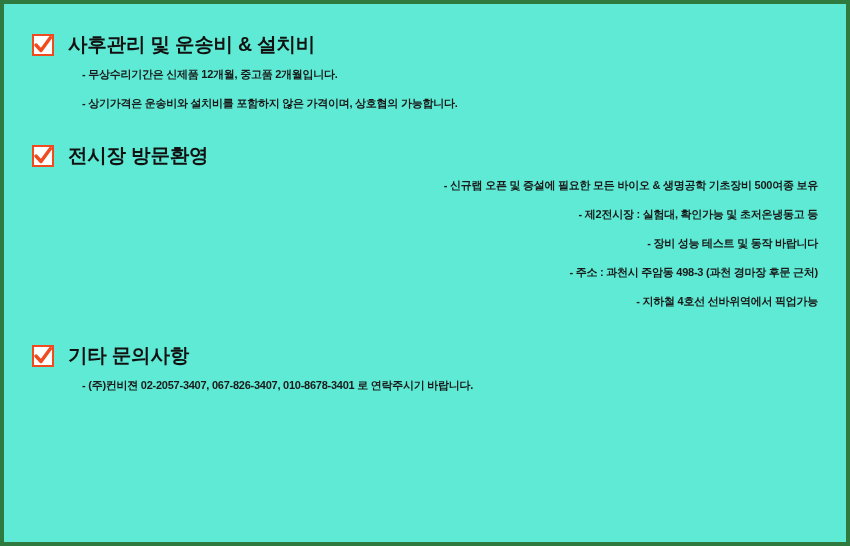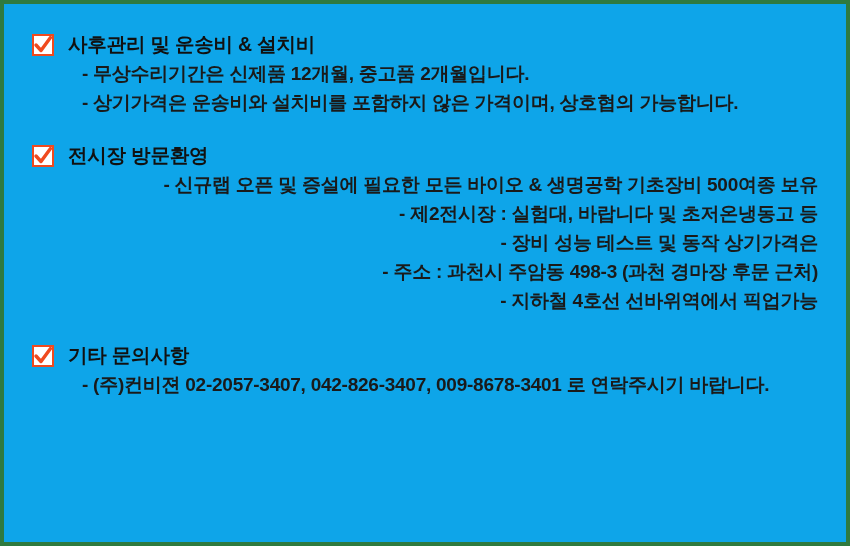--- a/index.html
+++ b/index.html
@@ -12,21 +12,21 @@
     background: #ffffff;
     font-family: "Liberation Sans", sans-serif;
     overflow: hidden;
   }
   .page {
     position: relative;
     width: 850px;
     height: 546px;
     box-sizing: border-box;
     border: 4px solid #2f7a3f;
-    background: #0ea5e9;
+    background: #5eead4;
   }
   .inner {
     position: absolute;
     left: 0;
     top: 0;
     right: 0;
     bottom: 0;
     padding: 26px 28px 10px 28px;
     box-sizing: border-box;
   }
@@ -59,21 +59,21 @@
     line-height: 24px;
     letter-spacing: -0.2px;
   }
   .bullets {
     margin: 0;
     padding: 0;
     list-style: none;
     padding-left: 50px;
   }
   .bullets li {
-    font-size: 19px;
+    font-size: 11px;
     font-weight: bold;
     color: #1a1a1a;
     line-height: 20px;
     margin-bottom: 9px;
     letter-spacing: -0.25px;
     white-space: nowrap;
   }
   .bullets li:last-child {
     margin-bottom: 0;
   }
@@ -108,36 +108,36 @@
         <span class="check-icon">
           <svg width="22" height="22" viewBox="0 0 22 22">
             <rect x="1" y="1" width="20" height="20" fill="#ffffff" stroke="#f04a1e" stroke-width="2"></rect>
             <path d="M4 11 L9 16.5 L18.5 3.5" fill="none" stroke="#f04a1e" stroke-width="3.4" stroke-linecap="round" stroke-linejoin="round"></path>
           </svg>
         </span>
         <span class="section-title">전시장 방문환영</span>
       </div>
       <ul class="bullets">
         <li>- 신규랩 오픈 및 증설에 필요한 모든 바이오 &amp; 생명공학 기초장비 500여종 보유</li>
-        <li>- 제2전시장 : 실험대, 바랍니다 및 초저온냉동고 등</li>
-        <li>- 장비 성능 테스트 및 동작 상기가격은</li>
+        <li>- 제2전시장 : 실험대, 확인가능 및 초저온냉동고 등</li>
+        <li>- 장비 성능 테스트 및 동작 바랍니다</li>
         <li>- 주소 : 과천시 주암동 498-3 (과천 경마장 후문 근처)</li>
         <li>- 지하철 4호선 선바위역에서 픽업가능</li>
       </ul>
     </div>
 
     <div class="section sec3">
       <div class="section-head">
         <span class="check-icon">
           <svg width="22" height="22" viewBox="0 0 22 22">
             <rect x="1" y="1" width="20" height="20" fill="#ffffff" stroke="#f04a1e" stroke-width="2"></rect>
             <path d="M4 11 L9 16.5 L18.5 3.5" fill="none" stroke="#f04a1e" stroke-width="3.4" stroke-linecap="round" stroke-linejoin="round"></path>
           </svg>
         </span>
         <span class="section-title">기타 문의사항</span>
       </div>
       <ul class="bullets">
-        <li>- (주)컨비젼 02-2057-3407, 042-826-3407, 009-8678-3401 로 연락주시기 바랍니다.</li>
+        <li>- (주)컨비젼 02-2057-3407, 067-826-3407, 010-8678-3401 로 연락주시기 바랍니다.</li>
       </ul>
     </div>
 
   </div>
 </div>
 
 </body></html>

